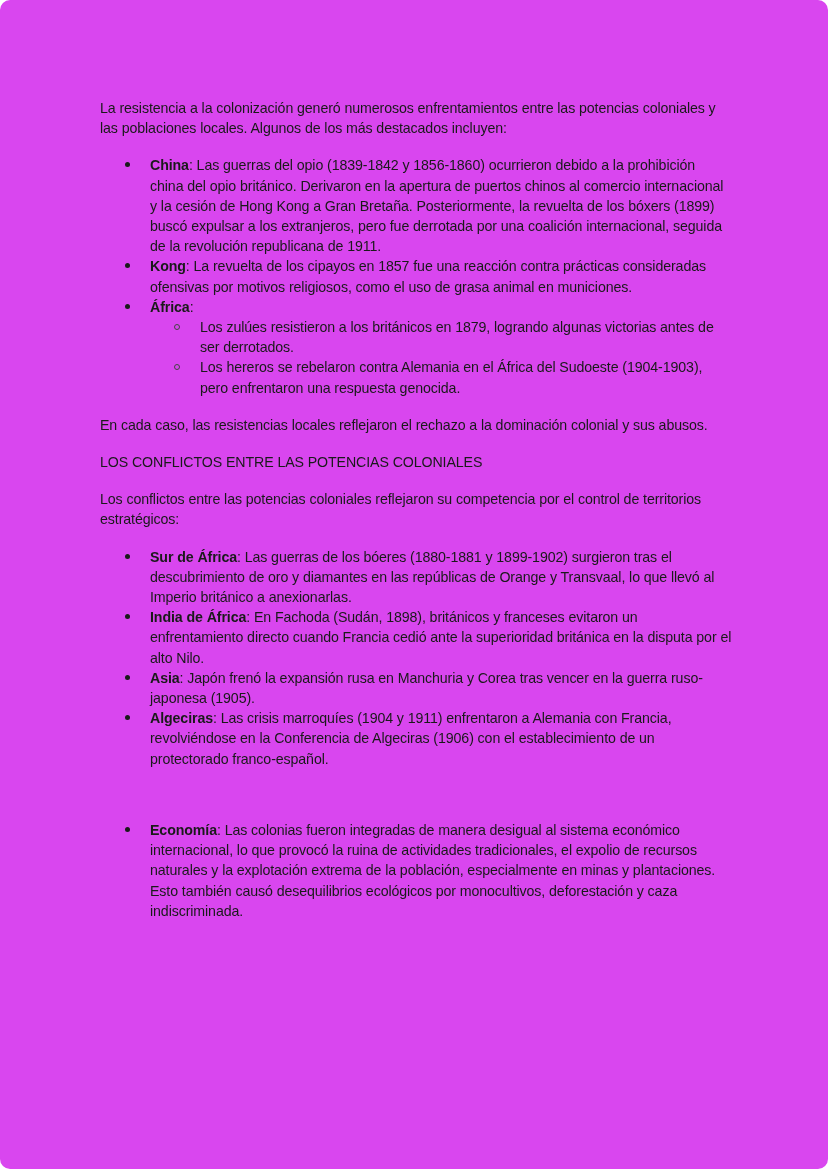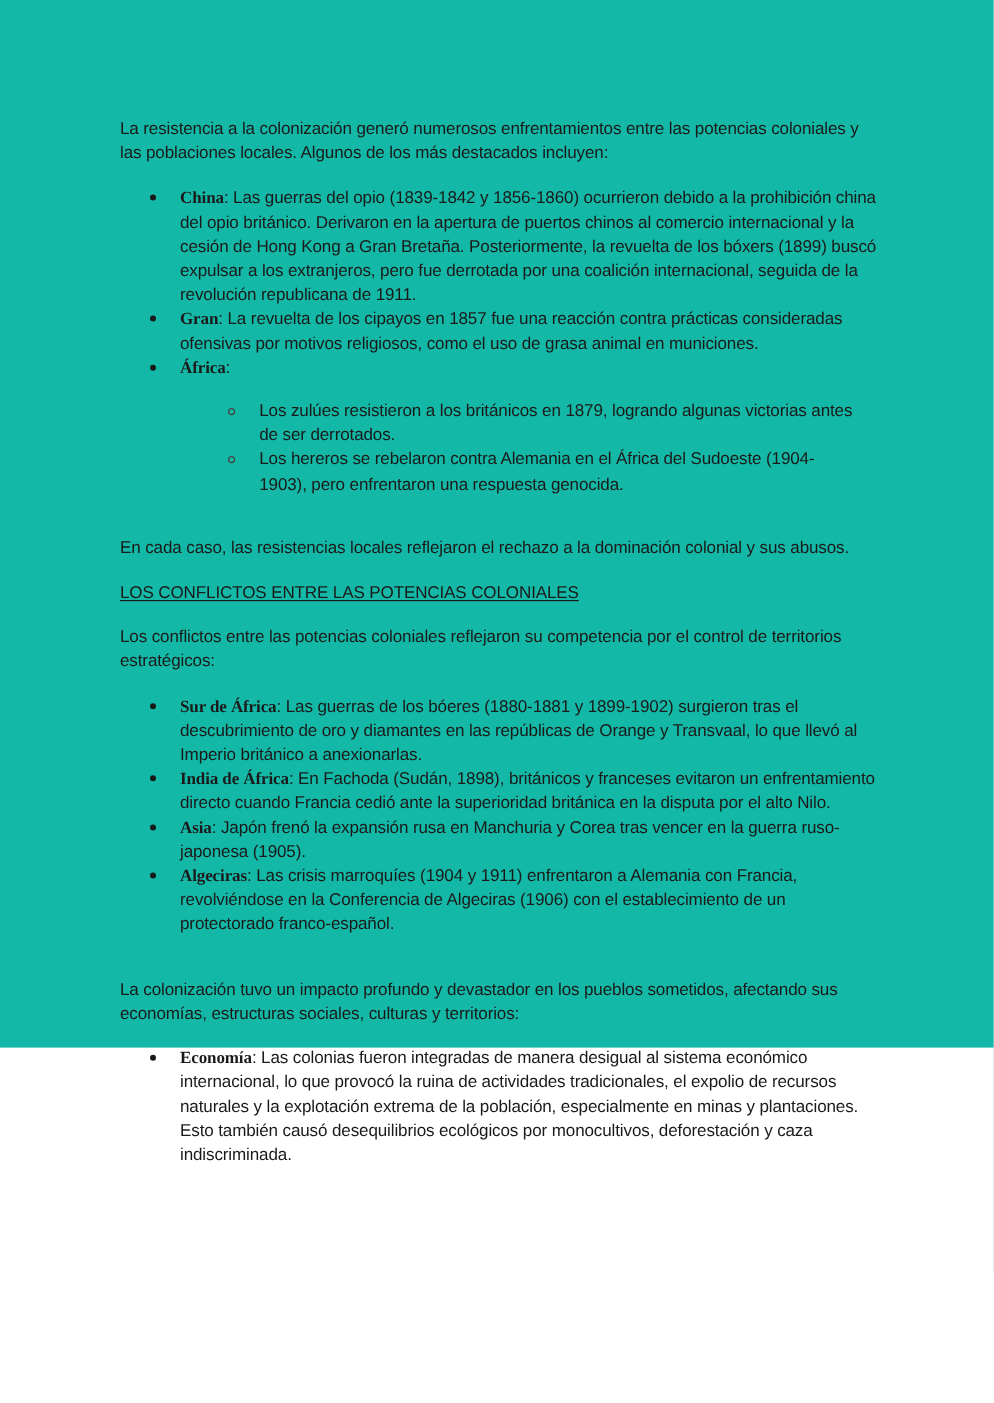--- a/index.html
+++ b/index.html
@@ -10,40 +10,40 @@
     body {
       width: 828px;
       height: 1169px;
       overflow: hidden;
       font-family: "Liberation Sans", sans-serif;
       color: #1a1a1a;
     }
     .page {
       position: relative;
       width: 828px;
-      height: 873px;
-      background: #14b8a6;
+      height: 1169px;
+      background: #d946ef;
+      border-radius: 10px;
     }
     .content {
       position: absolute;
       left: 100px;
       top: 98px;
       width: 632px;
       font-size: 14.2px;
       line-height: 20.2px;
       letter-spacing: -0.1px;
     }
     p {
       margin: 0;
     }
     .para-gap {
       height: 17px;
     }
     .heading {
-      text-decoration: underline;
       text-underline-offset: 2px;
       margin: 0;
     }
     ul.lvl1 {
       list-style: none;
       margin: 0;
       padding: 0;
     }
     ul.lvl1 > li {
       position: relative;
@@ -53,59 +53,58 @@
       position: absolute;
       left: 25px;
       top: 7px;
       width: 5px;
       height: 5px;
       border-radius: 50%;
       background: #1a1a1a;
     }
     ul.lvl2 {
       list-style: none;
-      margin: 16px;
+      margin: 0;
       padding: 0;
     }
     ul.lvl2 > li {
       position: relative;
       padding-left: 50px;
     }
     ul.lvl2 > li > .sub-bullet {
       position: absolute;
       left: 24px;
       top: 7px;
       width: 4px;
       height: 4px;
       border-radius: 50%;
       border: 1px solid #444;
       background: transparent;
     }
     b {
       font-weight: bold;
-      font-family: Liberation Serif, serif;
     }
   </style>
 </head>
 <body>
 
 <div class="page">
   <div class="content">
 
     <p>La resistencia a la colonización generó numerosos enfrentamientos entre las potencias coloniales y las poblaciones locales. Algunos de los más destacados incluyen:</p>
     <div class="para-gap"></div>
 
     <ul class="lvl1">
       <li>
         <span class="bullet"></span>
         <b>China</b><span>: Las guerras del opio (1839-1842 y 1856-1860) ocurrieron debido a la prohibición china del opio británico. Derivaron en la apertura de puertos chinos al comercio internacional y la cesión de Hong Kong a Gran Bretaña. Posteriormente, la revuelta de los bóxers (1899) buscó expulsar a los extranjeros, pero fue derrotada por una coalición internacional, seguida de la revolución republicana de 1911.</span>
       </li>
       <li>
         <span class="bullet"></span>
-        <b>Gran</b><span>: La revuelta de los cipayos en 1857 fue una reacción contra prácticas consideradas ofensivas por motivos religiosos, como el uso de grasa animal en municiones.</span>
+        <b>Kong</b><span>: La revuelta de los cipayos en 1857 fue una reacción contra prácticas consideradas ofensivas por motivos religiosos, como el uso de grasa animal en municiones.</span>
       </li>
       <li>
         <span class="bullet"></span>
         <b>África</b><span>:</span>
         <ul class="lvl2">
           <li>
             <span class="sub-bullet"></span>
             <span>Los zulúes resistieron a los británicos en 1879, logrando algunas victorias antes de ser derrotados.</span>
           </li>
           <li>
@@ -141,21 +140,20 @@
       </li>
       <li>
         <span class="bullet"></span>
         <b>Algeciras</b><span>: Las crisis marroquíes (1904 y 1911) enfrentaron a Alemania con Francia, revolviéndose en la Conferencia de Algeciras (1906) con el establecimiento de un protectorado franco-español.</span>
       </li>
     </ul>
     <div class="para-gap"></div>
 
     <div class="para-gap"></div>
 
-    <p>La colonización tuvo un impacto profundo y devastador en los pueblos sometidos, afectando sus economías, estructuras sociales, culturas y territorios:</p>
     <div class="para-gap"></div>
 
     <ul class="lvl1">
       <li>
         <span class="bullet"></span>
         <b>Economía</b><span>: Las colonias fueron integradas de manera desigual al sistema económico internacional, lo que provocó la ruina de actividades tradicionales, el expolio de recursos naturales y la explotación extrema de la población, especialmente en minas y plantaciones. Esto también causó desequilibrios ecológicos por monocultivos, deforestación y caza indiscriminada.</span>
       </li>
     </ul>
 
   </div>

